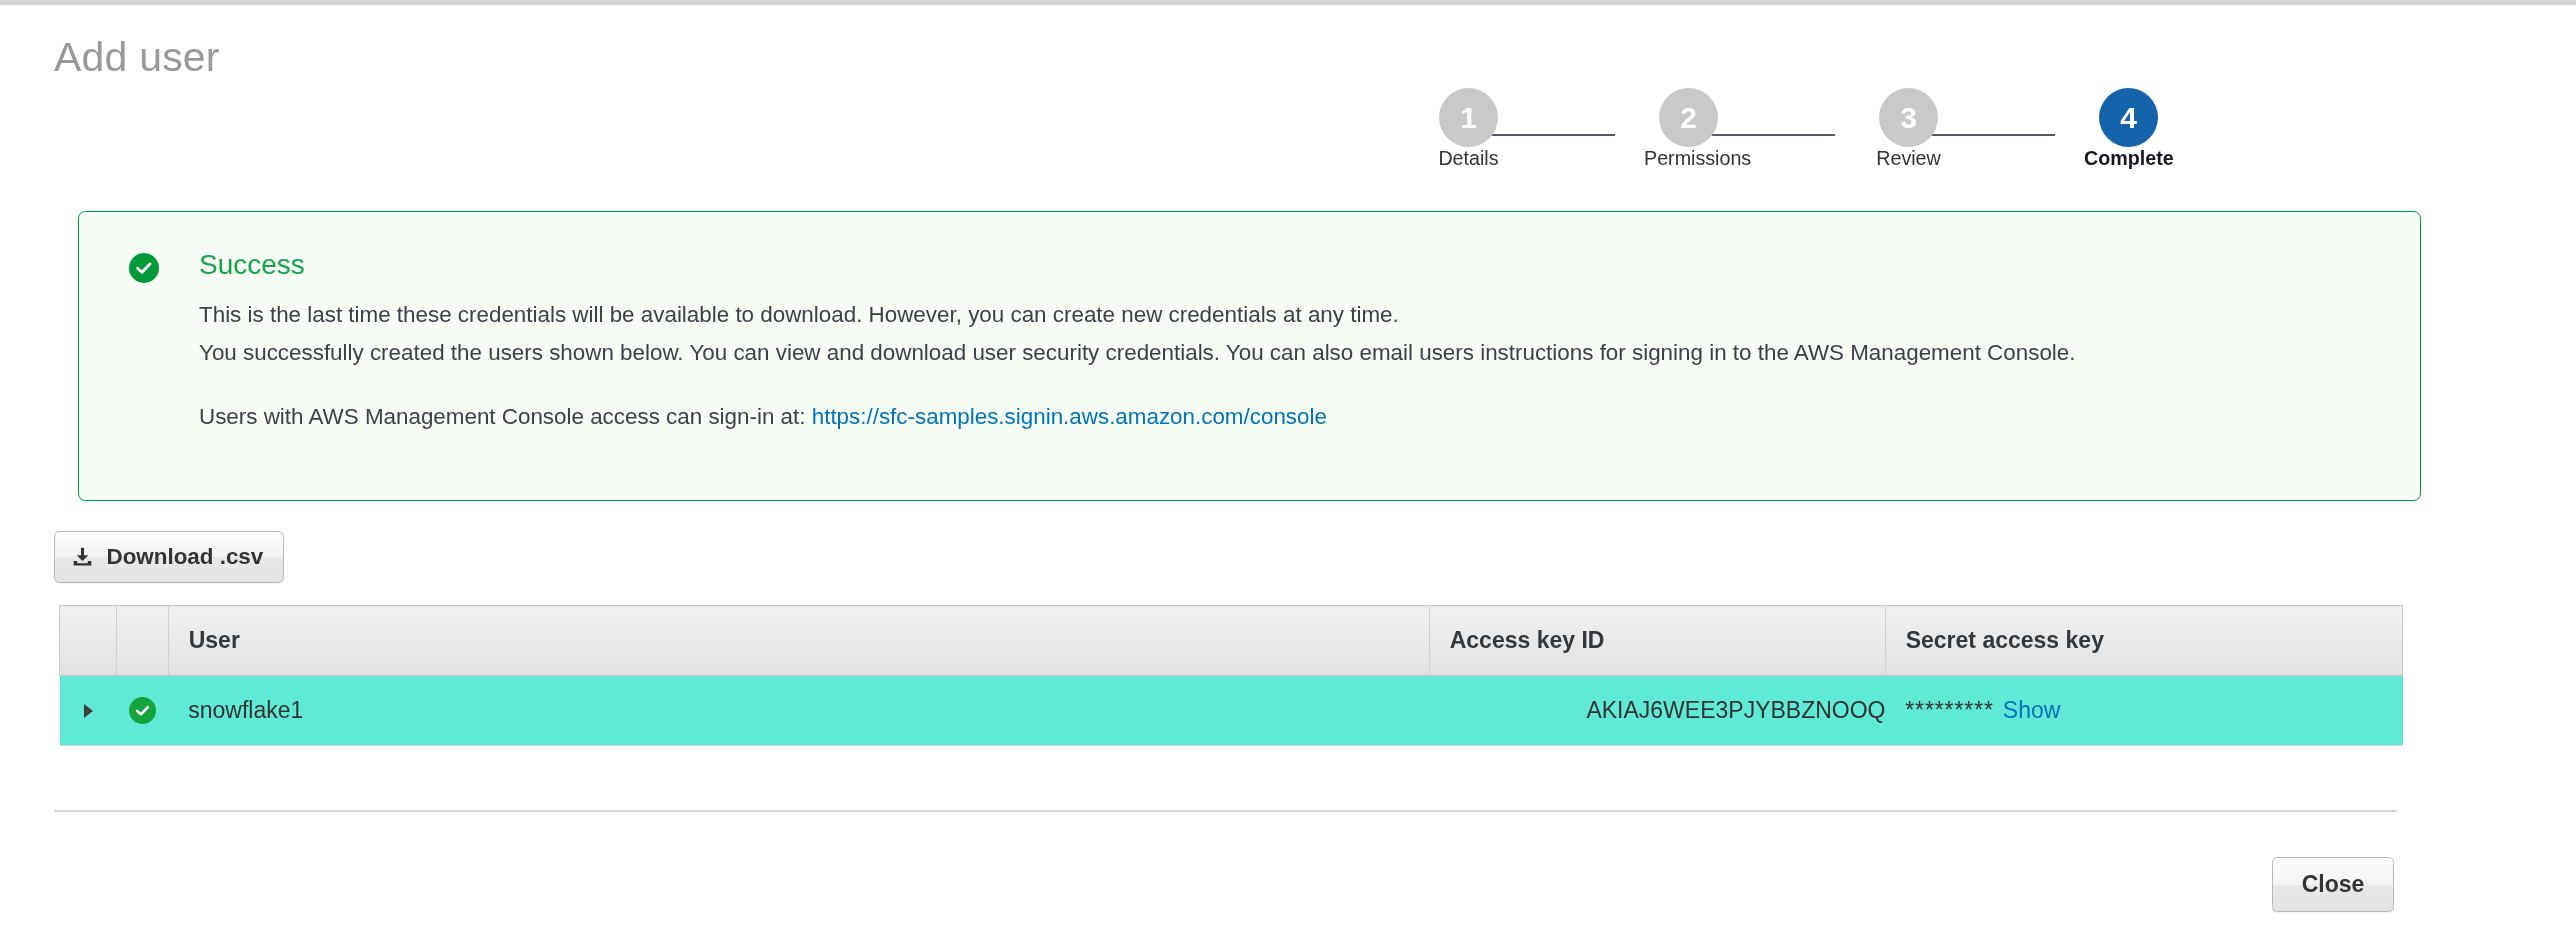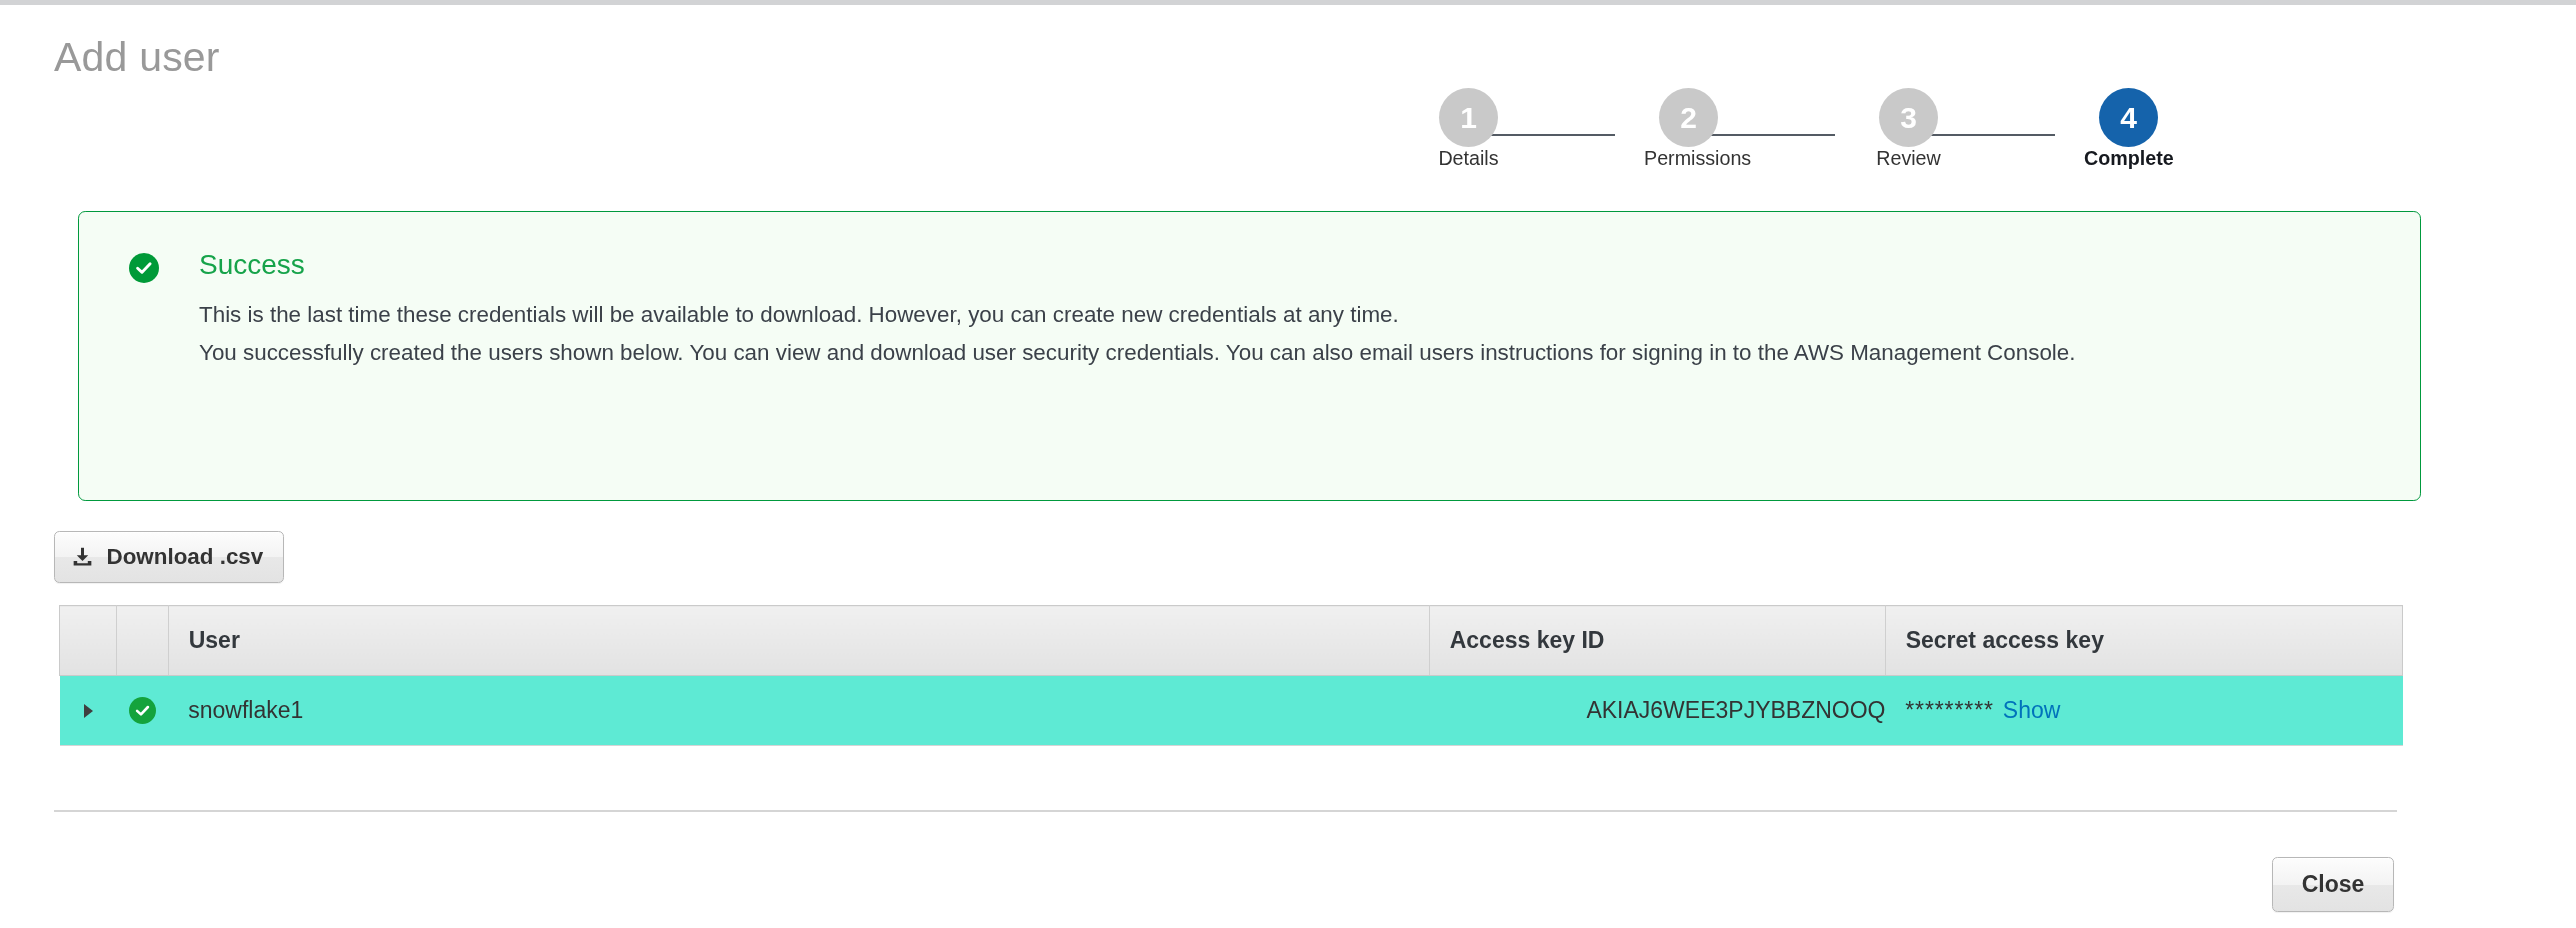--- a/index.html
+++ b/index.html
@@ -215,20 +215,24 @@
   <div class="alert">
     <div class="alert-icon">
       <svg width="19.7" height="19.7" viewBox="0 0 22 22" aria-hidden="true">
         <path d="M4 11.5 L9 16 L18 6.5" fill="none" stroke="#ffffff" stroke-width="3.2" stroke-linecap="round" stroke-linejoin="round"></path>
       </svg>
     </div>
     <div class="alert-title">Success</div>
     <div class="alert-body">
       <div>This is the last time these credentials will be available to download. However, you can create new credentials at any time.</div>
       <div>You successfully created the users shown below. You can view and download user security credentials. You can also email users instructions for signing in to the AWS Management Console.</div>
+    </div>
+    <div class="alert-signin">
+      <span>Users with AWS Management Console access can sign-in at:</span>
+      <a href="#">https://sfc-samples.signin.aws.amazon.com/console</a>
     </div>
   </div>
 
   <div class="btn btn-download">
     <span class="dl-icon">
       <svg width="23" height="23" viewBox="0 0 26 26" aria-hidden="true">
         <path d="M13 2 L13 13" stroke="#333" stroke-width="3.4" stroke-linecap="butt" fill="none"></path>
         <path d="M6.5 10.5 L13 17 L19.5 10.5 Z" fill="#333"></path>
         <path d="M3 17 L3 22 L23 22 L23 17 L19 17 L19 19.5 L7 19.5 L7 17 Z" fill="#333"></path>
       </svg>

